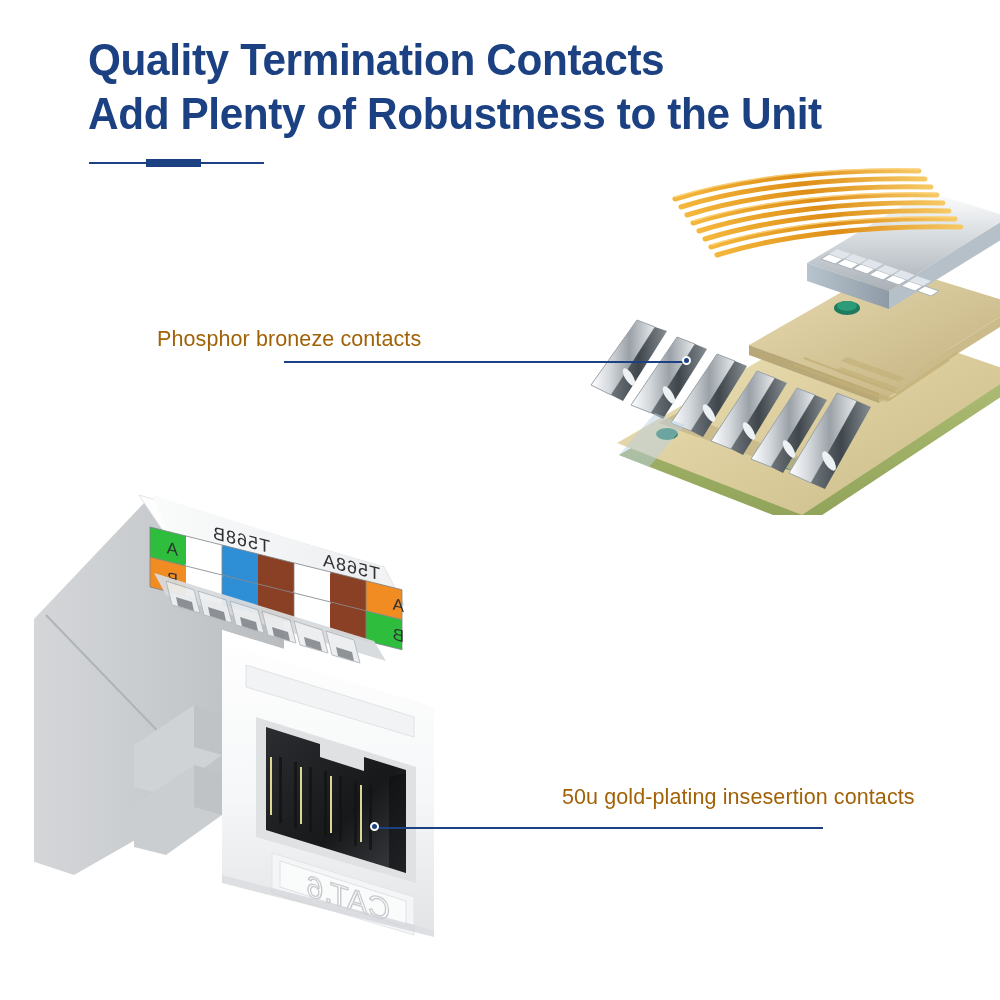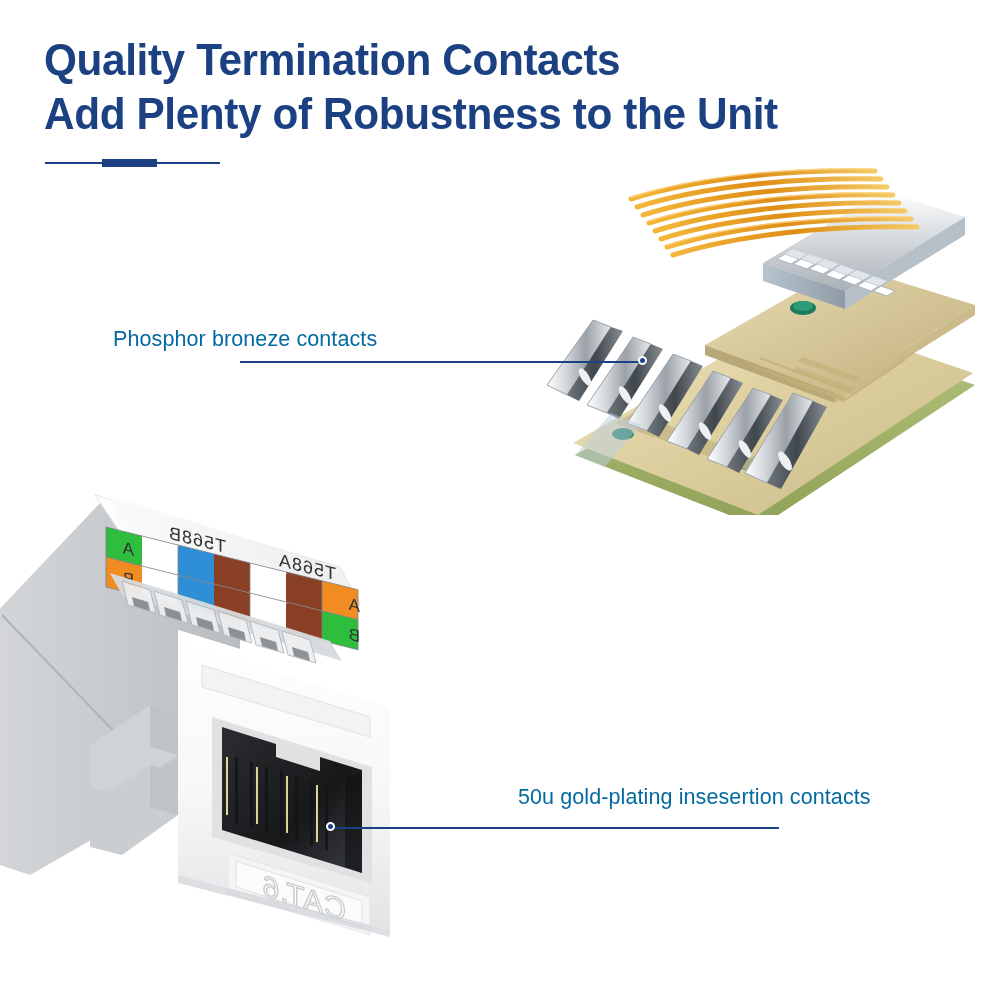--- a/index.html
+++ b/index.html
@@ -2,21 +2,21 @@
 <html><head>
 <meta charset="utf-8">
 <style>
   * { box-sizing: border-box; margin: 0; padding: 0; }
   html, body {
     width: 1000px; height: 1000px;
     background: #ffffff;
     font-family: "Liberation Sans", sans-serif;
     overflow: hidden;
   }
-  #stage { position: relative; width: 948px; height: 1000px; background: #ffffff; }
+  #stage { position: relative; width: 948px; height: 1000px; background: #ffffff; margin-left: 44px; }
 
   
   .headline {
     position: absolute; left: 44px; top: 33px;
     width: 860px;
     color: #1c4182;
     font-family: "Liberation Sans", sans-serif;
     font-weight: 700;
     font-size: 45px;
     line-height: 54px;
@@ -37,21 +37,21 @@
   }
   .rule-thick {
     position: absolute; left: 57px; top: 1px; width: 55px; height: 8px;
     background: #1c4182;
   }
 
   
   .callout { position: absolute; }
   .callout .ctext {
     position: absolute; left: 0; top: 0;
-    color: #0369a1;
+    color: #a16207;
     font-size: 21.5px;
     line-height: 28px;
     letter-spacing: 0.1px;
     white-space: nowrap;
   }
   .leader {
     position: absolute;
     height: 2px; background: #1c4182;
   }
   .leader-dot {

